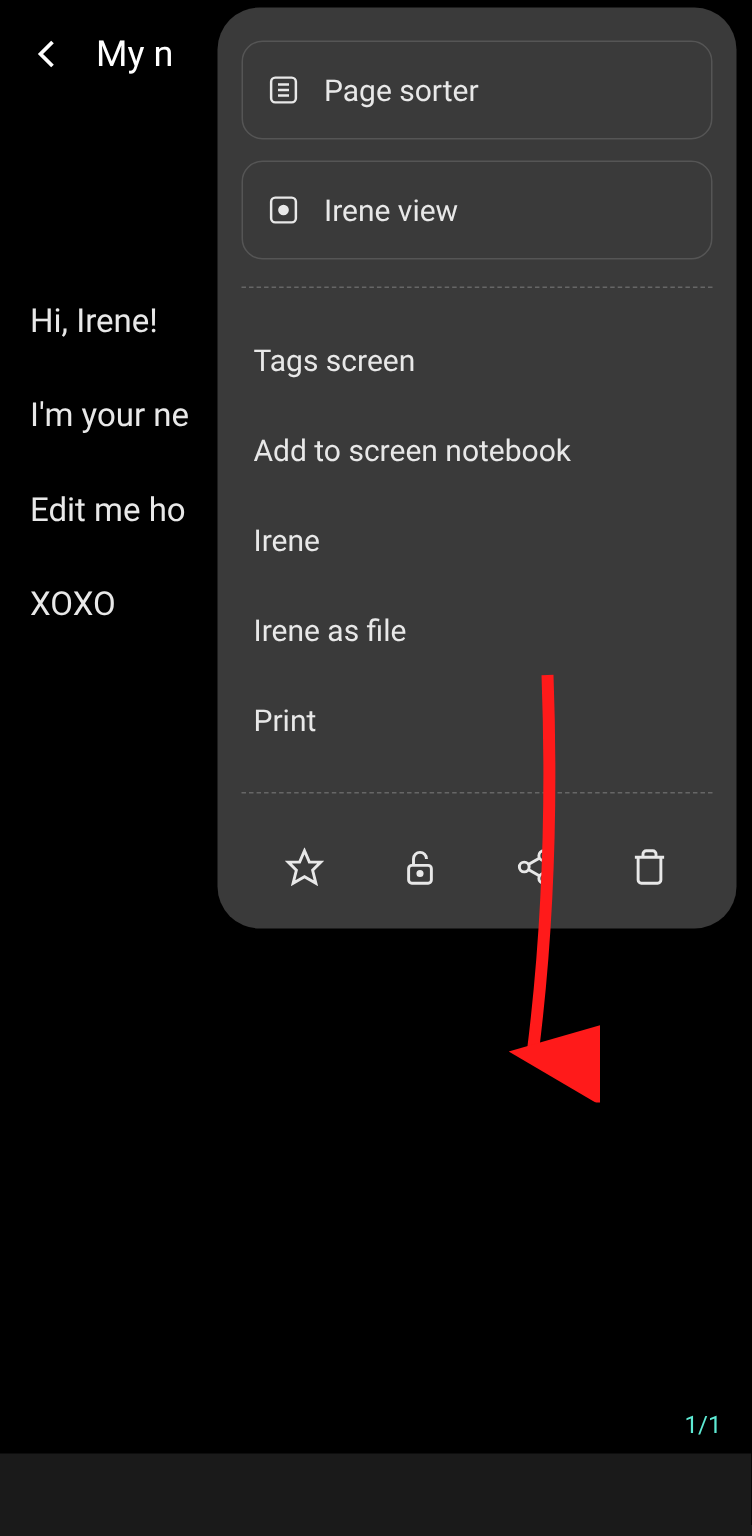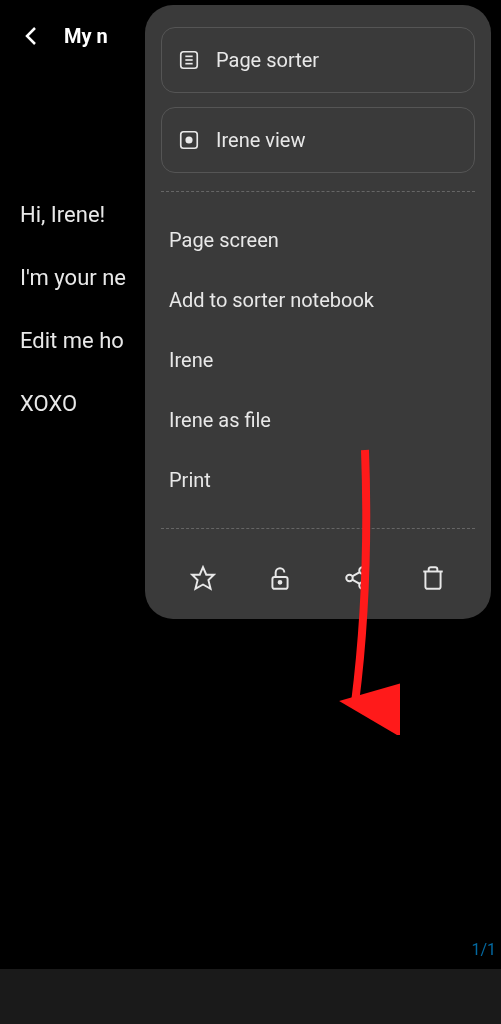--- a/index.html
+++ b/index.html
@@ -18,39 +18,39 @@
       align-items: center;
       padding: 0 20px;
       background: #000;
     }
     .back-btn {
       width: 24px;
       height: 24px;
       margin-right: 20px;
     }
     .header-title {
-      font-size: 20px;
-      font-weight: 700;
+      font-size: 24px;
+      font-weight: 400;
       color: #fff;
     }
     .content {
       background: #000;
       padding: 130px 20px 20px 20px;
     }
     .note-line {
       font-size: 22px;
       color: #e8e8e8;
       margin-bottom: 38px;
     }
     .page-indicator {
       position: absolute;
       bottom: 65px;
-      right: 5px;
+      right: 20px;
       font-size: 16px;
-      color: #0369a1;
+      color: #5eead4;
     }
     .bottom-bar {
       position: absolute;
       bottom: 0;
       left: 0;
       right: 0;
       height: 55px;
       background: #1a1a1a;
     }
     .menu-overlay {
@@ -158,24 +158,24 @@
           <rect x="3" y="3" width="18" height="18" rx="3"></rect>
           <circle cx="12" cy="12" r="3" fill="#e8e8e8"></circle>
         </svg>
     </span>
     <span class="menu-card-label">Irene view</span>
   </div>
 
   <hr class="divider">
 
   <div class="menu-item">
-    <span>Page screen</span>
-  </div>
-  <div class="menu-item">
-    <span>Add to sorter notebook</span>
+    <span>Tags screen</span>
+  </div>
+  <div class="menu-item">
+    <span>Add to screen notebook</span>
   </div>
   <div class="menu-item">
     <span>Irene</span>
   </div>
   <div class="menu-item">
     <span>Irene as file</span>
   </div>
   <div class="menu-item">
     <span>Print</span>
   </div>

